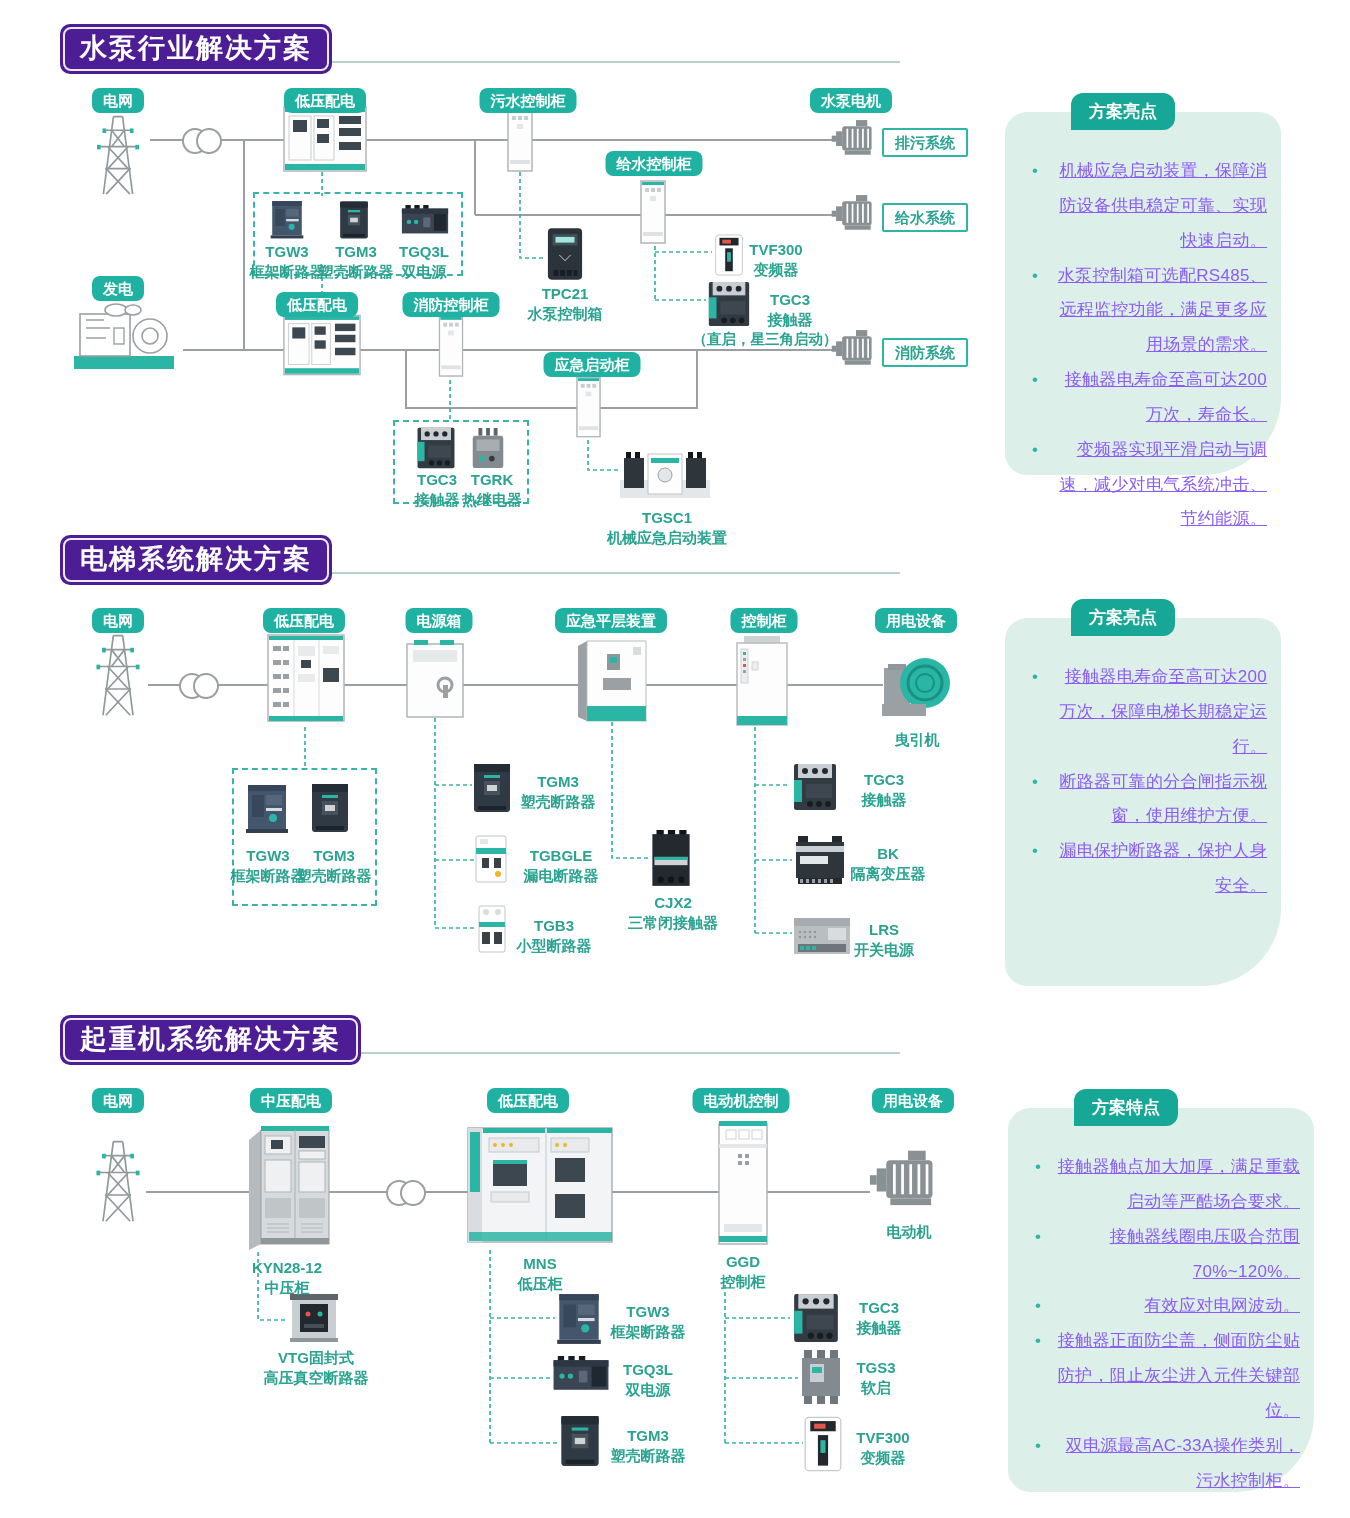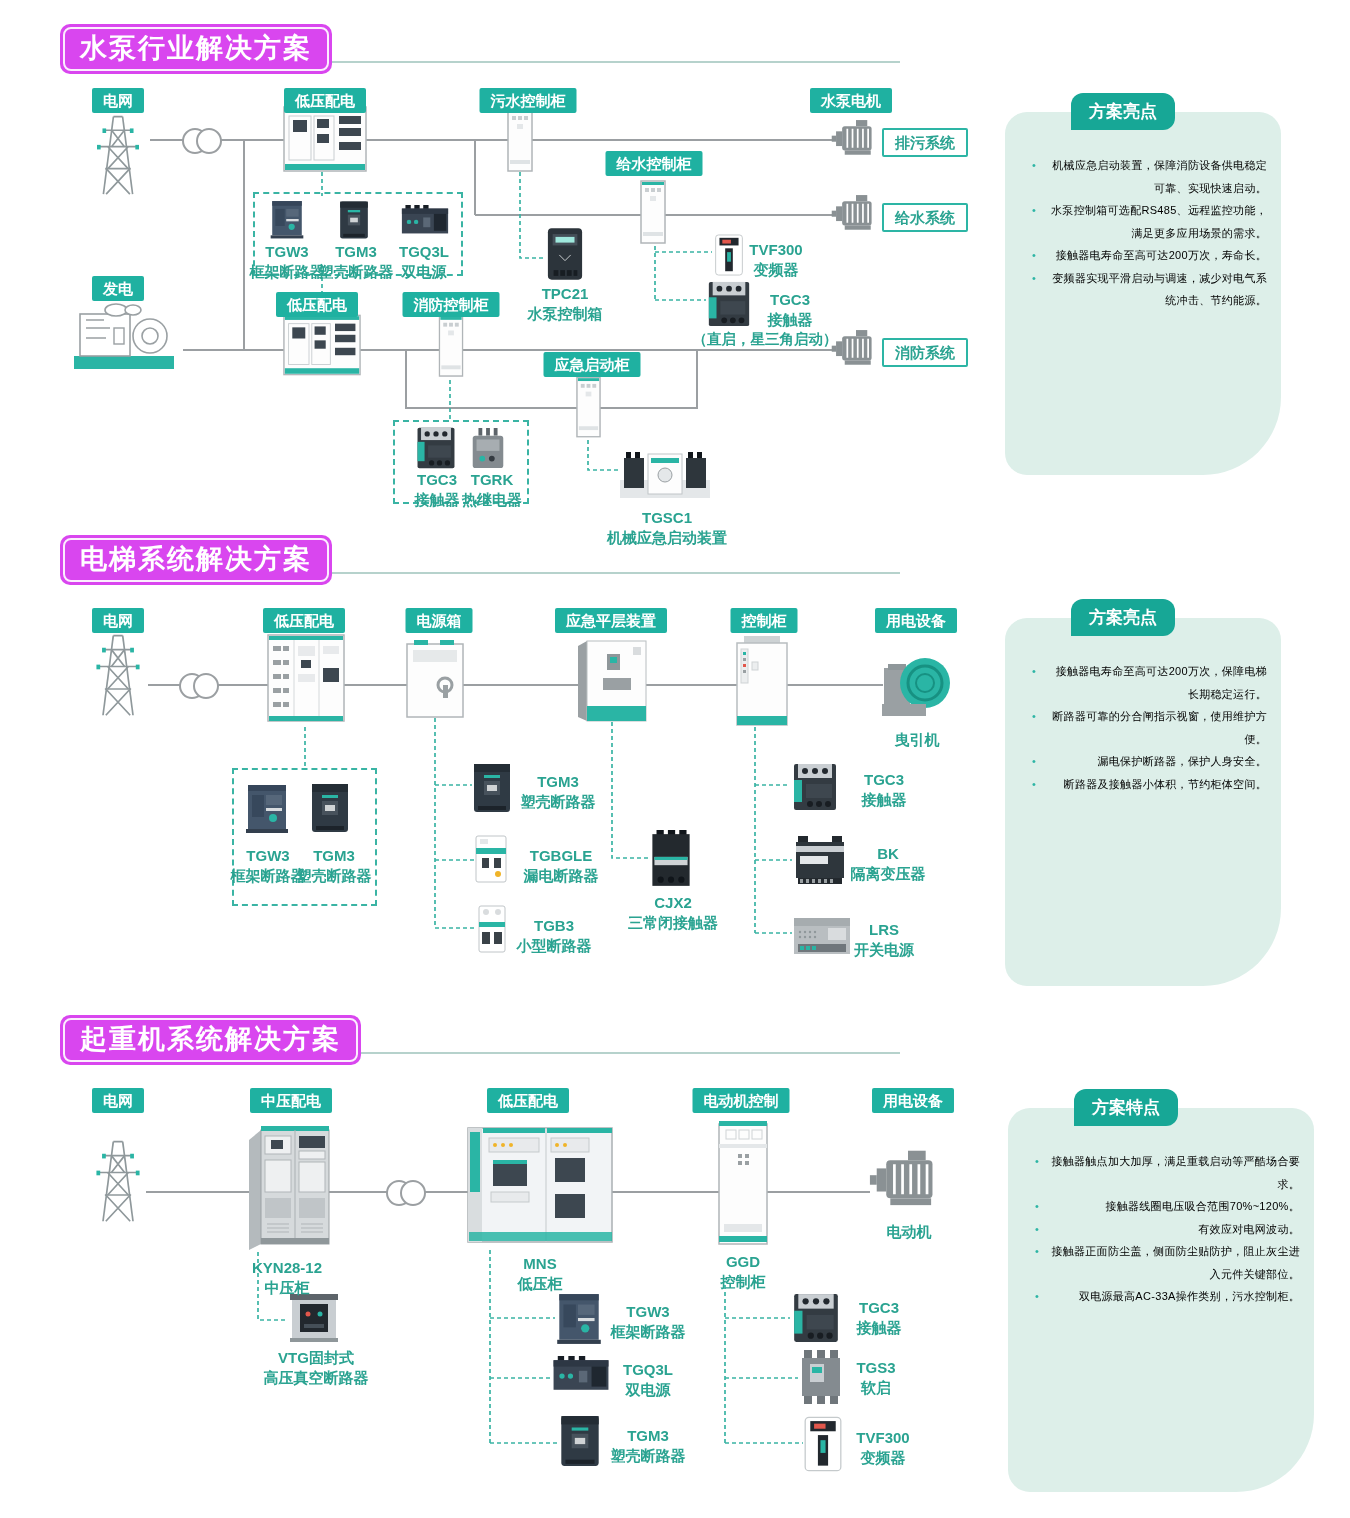--- a/index.html
+++ b/index.html
@@ -1,39 +1,39 @@
 <!DOCTYPE html>
 <html><head>
 <meta charset="utf-8">
 <style>
   html,body{margin:0;padding:0;background:#fff;}
   #canvas{position:relative;width:1350px;height:1518px;background:#fff;overflow:hidden;
           font-family:"Liberation Sans","DejaVu Sans",sans-serif;}
   svg.icon{position:absolute;z-index:2;}
   #wires{position:absolute;left:0;top:0;z-index:1;}
-  .badge{position:absolute;background:#d946ef;color:#fff;font-weight:700;font-size:27px;
+  .badge{position:absolute;background:#4c1d95;color:#fff;font-weight:700;font-size:27px;
          letter-spacing:2px;padding:6px 20px 8px;border-radius:10px;white-space:nowrap;z-index:3;}
   .badge::before{content:"";position:absolute;inset:3px;border:2px solid rgba(255,255,255,.9);
          border-radius:8px;pointer-events:none;}
   .nlabel{position:absolute;transform:translateX(-50%);background:#1fb1a1;color:#fff;font-weight:700;
-         font-size:15px;line-height:1;padding:5px 11px;border-radius:2px;white-space:nowrap;z-index:3;}
+         font-size:15px;line-height:1;padding:5px 11px;border-radius:8px;white-space:nowrap;z-index:3;}
   .sysbox{position:absolute;transform:translateX(-50%);background:#fff;border:2px solid #2db5a5;
          color:#2aa391;font-weight:700;font-size:15px;line-height:1;padding:5px 11px;border-radius:2px;
          white-space:nowrap;z-index:3;}
   .plabel{position:absolute;transform:translateX(-50%);color:#2aa391;font-weight:700;font-size:15px;
          line-height:1.32;text-align:center;white-space:nowrap;z-index:3;}
   .note{position:absolute;transform:translateX(-50%);color:#2aa391;font-weight:700;font-size:14.5px;
          white-space:nowrap;z-index:3;}
   .dashbox{position:absolute;border:2px dashed #3ab4a4;z-index:1;}
   .panel{position:absolute;background:#ddefe9;border-radius:22px 22px 78px 22px;z-index:2;text-align:right;}
   .panel-head{position:absolute;top:-19px;left:66px;background:#17a796;color:#fff;font-weight:700;
          font-size:17px;padding:7px 18px;border-radius:12px 12px 12px 0;white-space:nowrap;}
   .bullets{list-style:none;margin:0;padding:42px 14px 0 26px;}
-  .bullets li{position:relative;padding-left:17px;color:#000000;font-size:11px;line-height:2.05;
-         letter-spacing:.3px;}
+  .bullets li{position:relative;padding-left:17px;color:#8b5cf6;font-size:17px;line-height:2.05;
+         letter-spacing:.3px;text-decoration:underline;}
   .bullets li::before{content:"•";position:absolute;left:1px;top:0;color:#2db5a5;}
 </style>
 </head>
 <body>
 
 <div id="canvas">
 
 <svg width="0" height="0" style="position:absolute" aria-hidden="true">
 <defs>
 <symbol id="i-tower" viewBox="0 0 64 92">
@@ -710,21 +710,20 @@
     <div>LRS</div>
     <div>开关电源</div>
   </div>
 
   <div class="panel" style="left:1005px;top:618px;width:276px;height:368px">
     <div class="panel-head"><span>方案亮点</span></div>
     <ul class="bullets">
       <li>接触器电寿命至高可达200万次，保障电梯长期稳定运行。</li>
       <li>断路器可靠的分合闸指示视窗，使用维护方便。</li>
       <li>漏电保护断路器，保护人身安全。</li>
-      <li>断路器及接触器小体积，节约柜体空间。</li>
     </ul>
   </div>
 </div>
 
 <div>
   <div class="badge" style="left:60px;top:1015px"><span>起重机系统解决方案</span></div>
 
   <div class="nlabel" style="left:118px;top:1088px">电网</div>
   <svg class="icon" style="left:88px;top:1130px" width="60" height="100" viewBox="0 0 64 92">
         <use href="#i-tower"></use>

